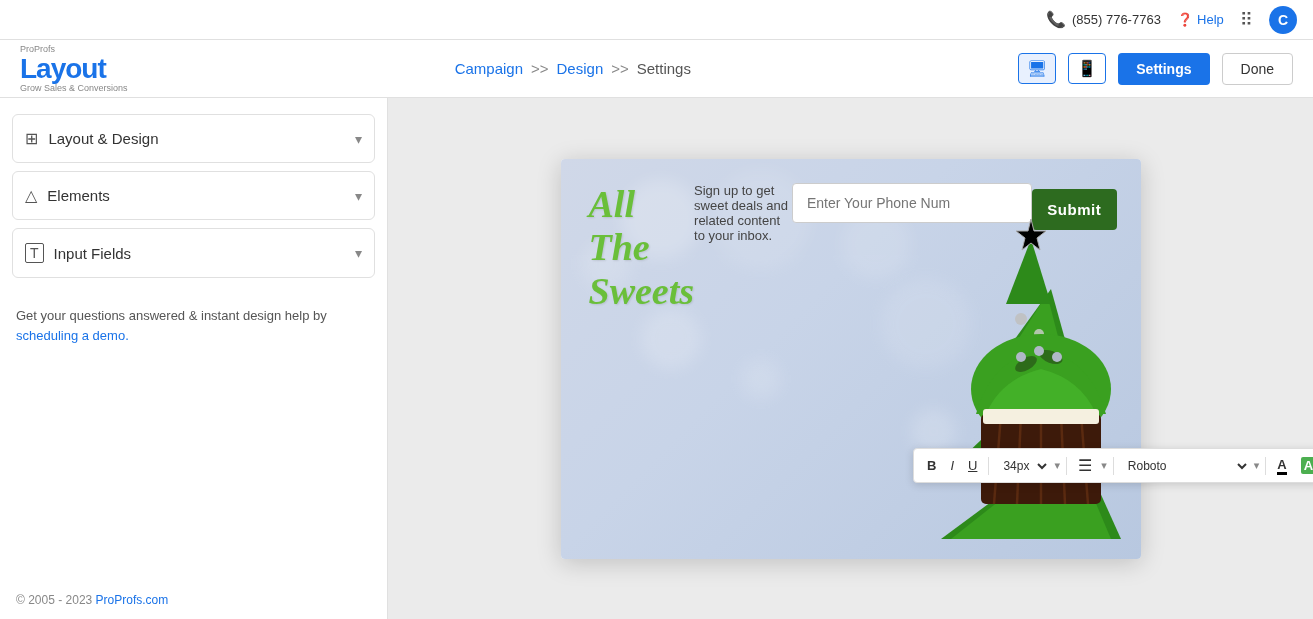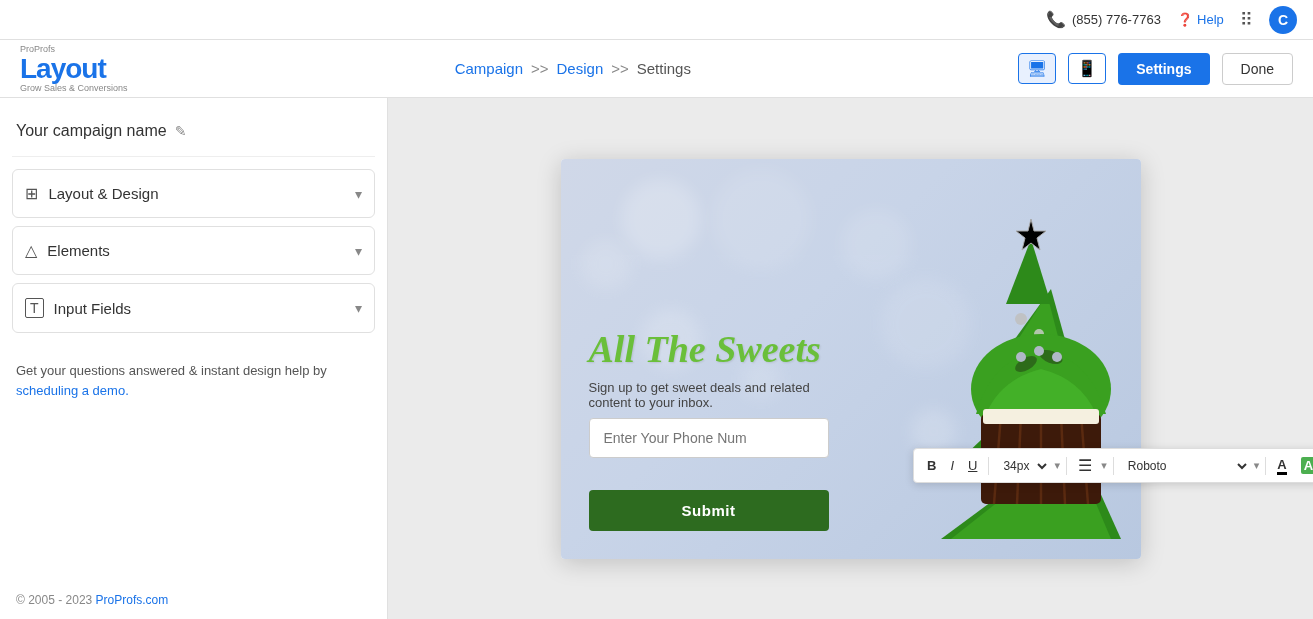--- a/index.html
+++ b/index.html
@@ -247,21 +247,21 @@
       border-radius: 50%;
       background: rgba(255,255,255,0.35);
       filter: blur(8px);
     }
 
     
     .popup-content {
       position: absolute;
       top: 0; left: 0; right: 0; bottom: 0;
       display: flex;
-      flex-direction: column;
+      flex-direction: row;
       align-items: flex-start;
       justify-content: flex-end;
       padding: 24px 24px 28px 28px;
     }
 
     .popup-right-img {
       position: absolute;
       right: 0;
       top: 0;
       bottom: 0;
@@ -411,24 +411,20 @@
       <span>📱</span>
     </button>
     <button class="settings-btn">Settings</button>
     <button class="done-btn">Done</button>
   </div>
 </div>
 
 <div class="main-layout">
 
   <div class="sidebar">
-    <div class="campaign-name-row">
-      <span class="campaign-name-text">Your campaign name</span>
-      <span class="edit-icon">✎</span>
-    </div>
 
     <div class="sidebar-item">
       <div class="sidebar-item-left">
         <span class="sidebar-item-icon">⊞</span>
         <span class="sidebar-item-label">Layout &amp; Design</span>
       </div>
       <span class="chevron-icon">▾</span>
     </div>
 
     <div class="sidebar-item">

